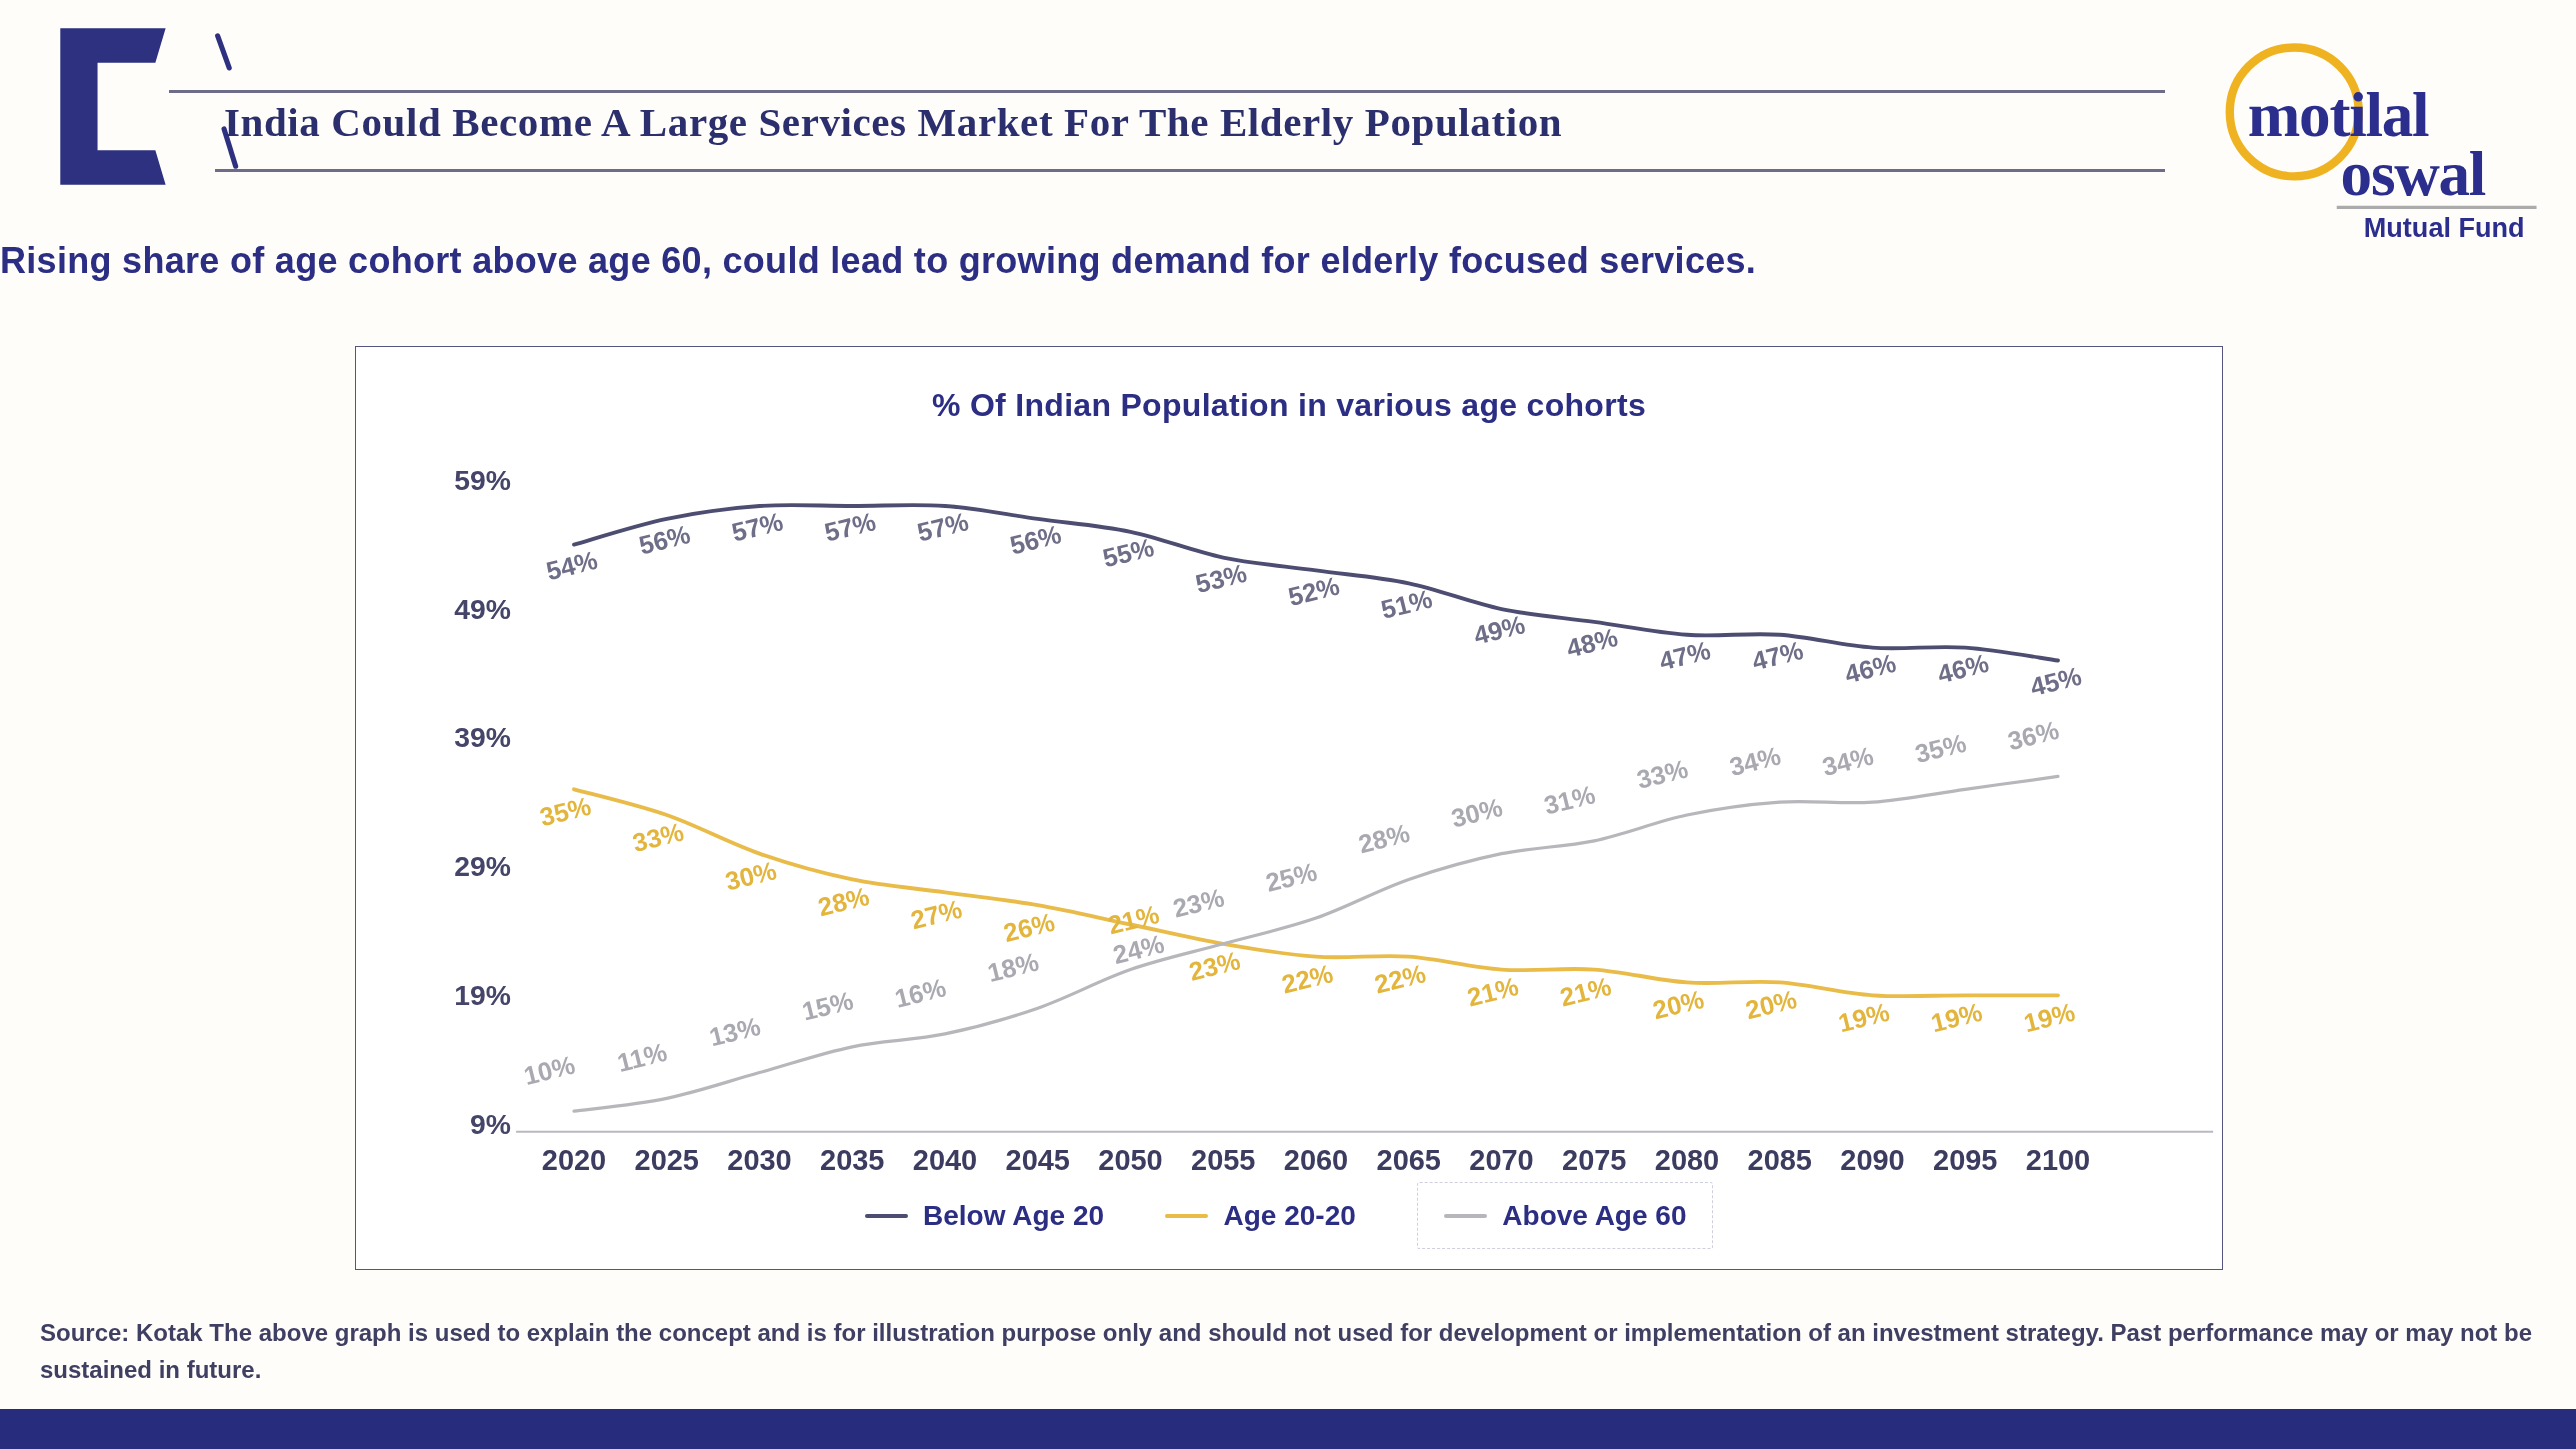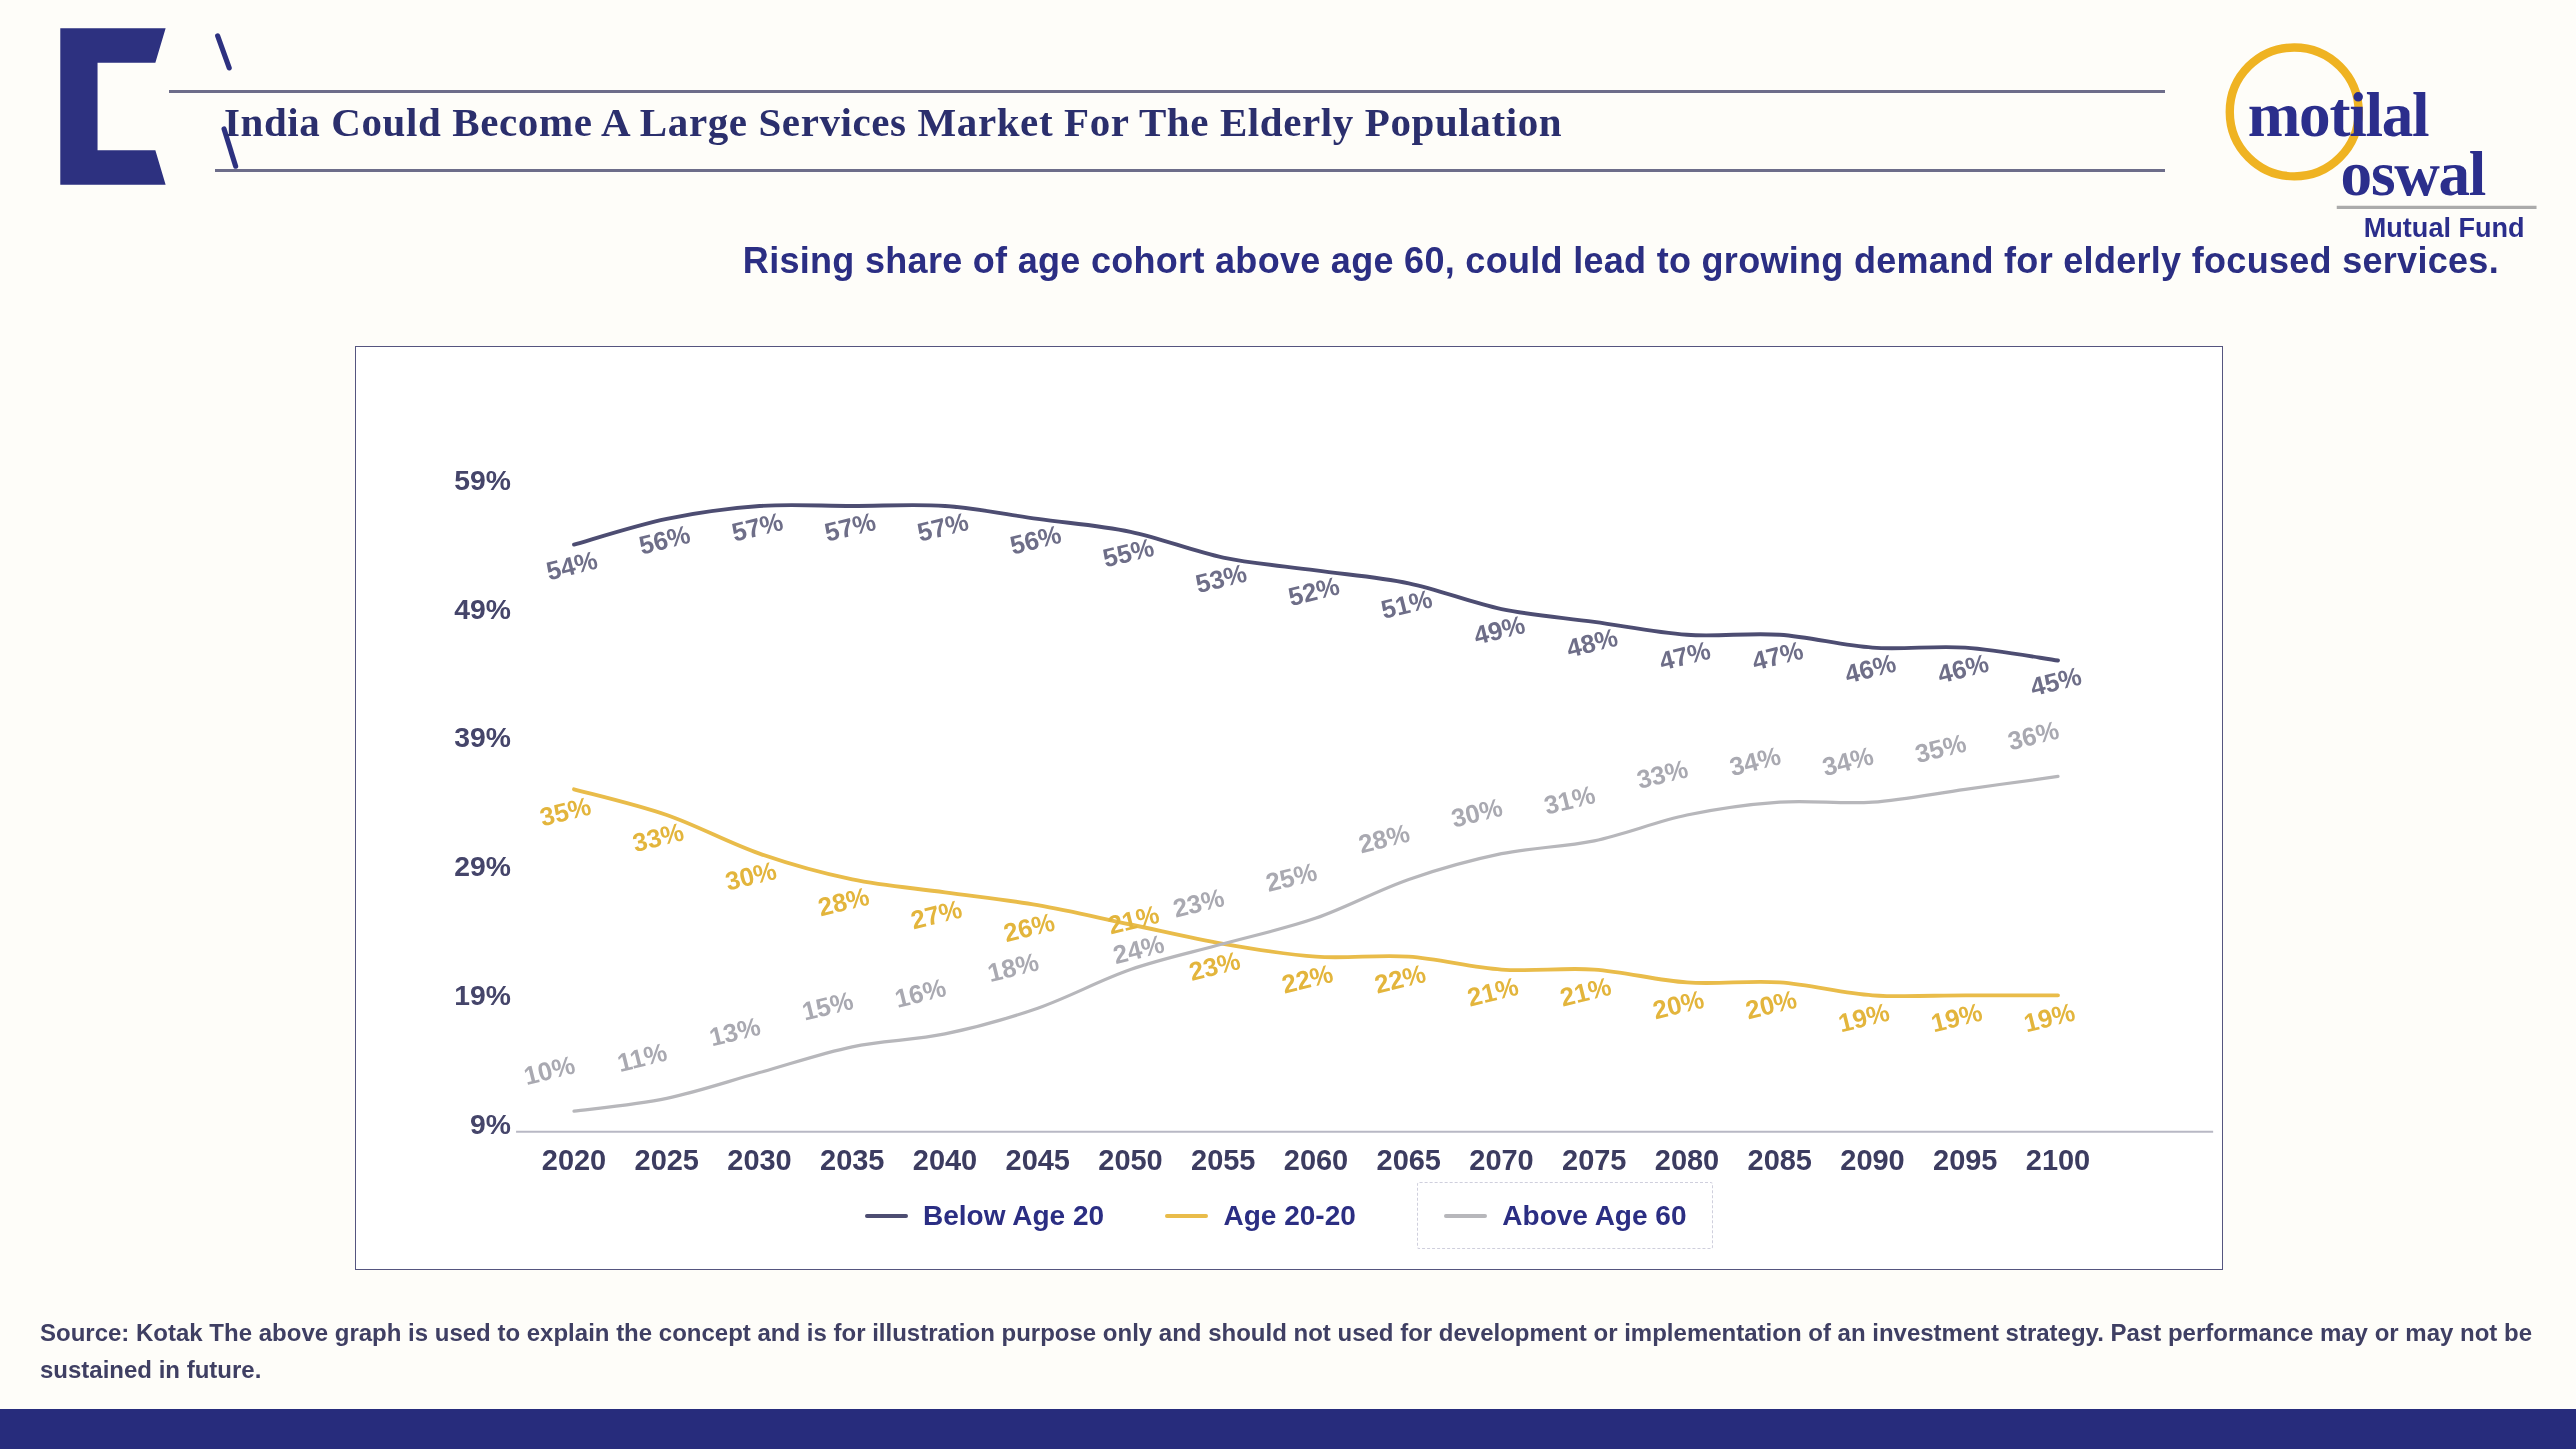--- a/index.html
+++ b/index.html
@@ -15,21 +15,21 @@
   .hdr-bracket{position:absolute;left:55px;top:22.5px;}
   .hdr-title{
     position:absolute;left:224px;top:98px;width:1932px;
     font-family:"Liberation Serif", serif;font-weight:bold;
     font-size:41px;color:#2b2f6d;letter-spacing:0.6px;white-space:nowrap;
   }
   
   .logo{position:absolute;left:2204px;top:11.6px;width:348px;height:232px;text-align:right;}
   
   .subtitle{
-    position:absolute;left:0;top:240px;width:2499px;text-align:right;
+    position:absolute;left:0;top:240px;width:2499px;text-align:left;
     font-size:36px;font-weight:bold;color:#2b2e83;letter-spacing:0.3px;
   }
   
   .panel{
     position:absolute;left:355px;top:346px;width:1868px;height:924px;
     background:#ffffff;border:1.9px solid #55557f;box-sizing:border-box;
   }
   .chart-title{
     position:absolute;left:0;top:40px;width:100%;text-align:center;
     font-size:32px;font-weight:bold;color:#2b2e83;letter-spacing:0.3px;
@@ -74,20 +74,21 @@
     <text x="68" y="192" font-family="Liberation Serif, serif" font-weight="bold" font-size="98" fill="#2b2e8c" letter-spacing="-2">motilal</text>
     <text x="212" y="284" font-family="Liberation Serif, serif" font-weight="bold" font-size="98" fill="#2b2e8c" letter-spacing="-2">oswal</text>
     <line x1="206" y1="303" x2="516" y2="303" stroke="#ababab" stroke-width="5"></line>
     <text x="248" y="349" font-family="Liberation Sans, sans-serif" font-weight="bold" font-size="42" fill="#2b2e8c">Mutual Fund</text>
   </svg>
 </div>
 
 <div class="subtitle">Rising share of age cohort above age 60, could lead to growing demand for elderly focused services.</div>
 
 <div class="panel">
+  <div class="chart-title">% Of Indian Population in various age cohorts</div>
   <svg id="chart-svg" class="chart-svg" width="1864" height="920" viewBox="552 537 2894 1429">
       <line x1="800" y1="1756" x2="3436" y2="1756" stroke="#b8b8c4" stroke-width="3"></line>
       <text x="792" y="759" text-anchor="end" font-size="44" font-weight="600" fill="#45456a">59%</text>
       <text x="792" y="959" text-anchor="end" font-size="44" font-weight="600" fill="#45456a">49%</text>
       <text x="792" y="1159" text-anchor="end" font-size="44" font-weight="600" fill="#45456a">39%</text>
       <text x="792" y="1359" text-anchor="end" font-size="44" font-weight="600" fill="#45456a">29%</text>
       <text x="792" y="1559" text-anchor="end" font-size="44" font-weight="600" fill="#45456a">19%</text>
       <text x="792" y="1759" text-anchor="end" font-size="44" font-weight="600" fill="#45456a">9%</text>
       <text x="890" y="1815" text-anchor="middle" font-size="45" font-weight="600" fill="#3c3c60">2020</text>
       <text x="1034.0625" y="1815" text-anchor="middle" font-size="45" font-weight="600" fill="#3c3c60">2025</text>

